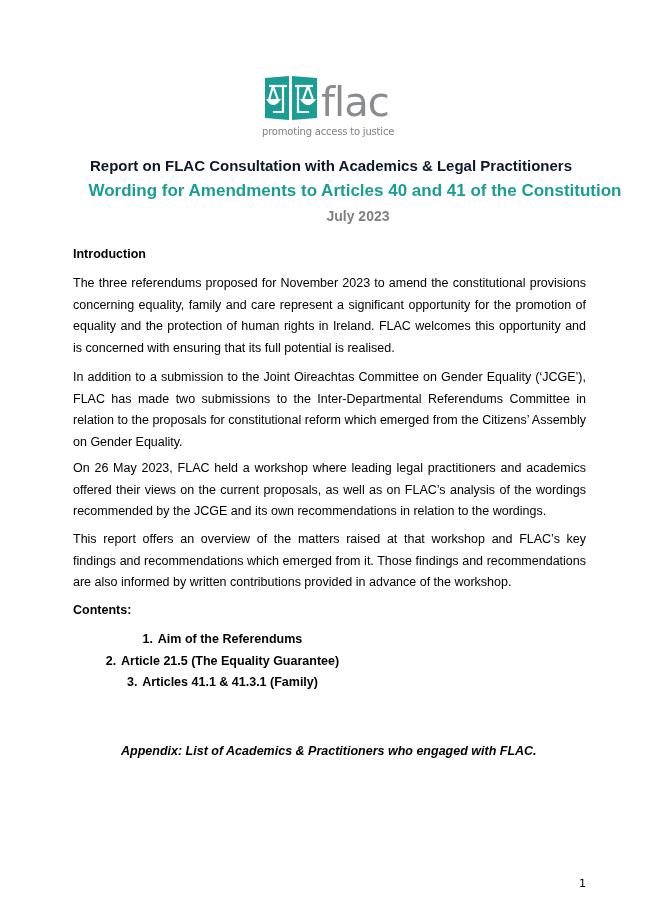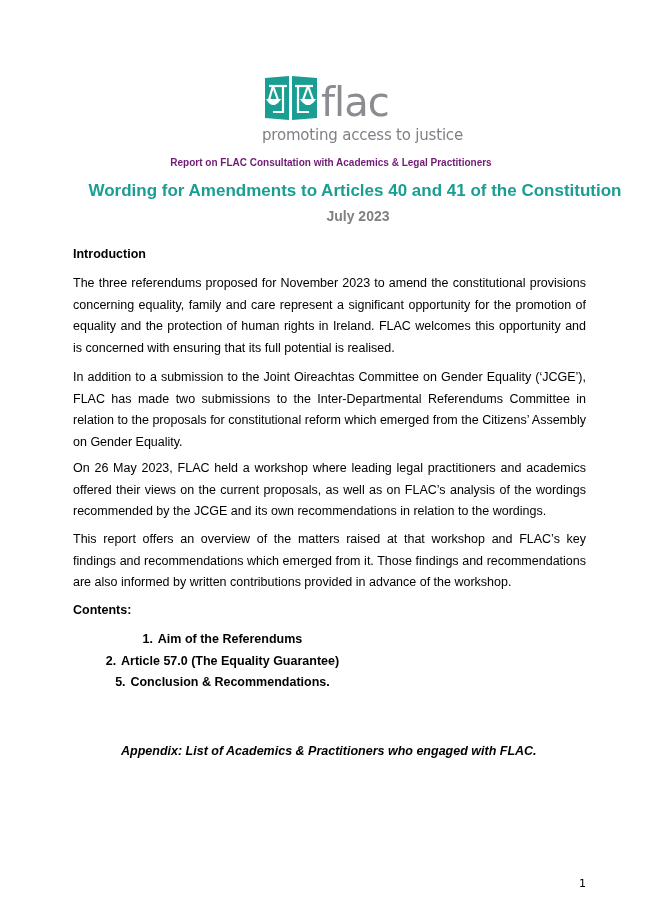--- a/index.html
+++ b/index.html
@@ -1,22 +1,22 @@
 <!DOCTYPE html>
 <html><head>
 <meta charset="utf-8">
 <style>
   html, body { margin:0; padding:0; background:#ffffff; }
   body { width:662px; height:909px; position:relative; overflow:hidden; font-family:"Liberation Sans", sans-serif; color:#000; }
   .logo { position:absolute; left:265px; top:76px; width:140px; height:70px; }
   .logo-mark { position:absolute; left:0; top:0; width:52px; height:44px; }
   .logo-word { position:absolute; left:56px; top:4px; font-size:40px; color:#8a8c91; font-family:"DejaVu Sans", sans-serif; letter-spacing:-1px; line-height:44px; }
-  .logo-tag { position:absolute; left:-3px; top:50px; font-size:15px; color:#7f8186; font-family:"DejaVu Sans", sans-serif; white-space:nowrap; letter-spacing:-0.2px; }
+  .logo-tag { position:absolute; left:-3px; top:50px; font-size:10px; color:#7f8186; font-family:"DejaVu Sans", sans-serif; white-space:nowrap; letter-spacing:-0.2px; }
   .center { position:absolute; left:0; width:662px; text-align:center; font-weight:bold; }
-  .report-title { top:157px; font-size:10px; color:#701a75; }
+  .report-title { top:157px; font-size:15px; color:#0f172a; }
   .main-title { top:181px; font-size:17px; color:#1a9e93;margin-left:24px; }
   .date { top:208px; font-size:14px; color:#808080;padding-left:27px; }
   .content { position:absolute; left:73px; width:513px; font-size:12.5px; line-height:21.5px; }
   .h { font-weight:bold; }
   p { margin:0; text-align:justify; }
   .contents-list { position:absolute; left:101px; top:629px; font-size:12.5px; font-weight:bold; }
   .contents-list .item { height:21.7px; line-height:21.7px; white-space:nowrap;text-align:center; }
   .contents-list .num { display:inline-block; width:20px; }
   .appendix { position:absolute; left:121px; top:744px; font-size:12.5px; font-weight:bold; font-style:italic; white-space:nowrap; }
   .page-num { position:absolute; left:579px; top:877px; font-size:11px; font-family:"DejaVu Sans", sans-serif; }
@@ -65,19 +65,19 @@
 <div class="content" style="top:529px;">
   <p>This report offers an overview of the matters raised at that workshop and FLAC’s key findings and recommendations which emerged from it. Those findings and recommendations are also informed by written contributions provided in advance of the workshop.</p>
 </div>
 
 <div class="content" style="top:600px;">
   <span class="h">Contents:</span>
 </div>
 
 <div class="contents-list">
   <div class="item"><span class="num">1.</span><span>Aim of the Referendums</span></div>
-  <div class="item"><span class="num">2.</span><span>Article 57.0 (The Equality Guarantee)</span></div>
-  <div class="item"><span class="num">5.</span><span>Conclusion &amp; Recommendations.</span></div>
+  <div class="item"><span class="num">2.</span><span>Article 21.5 (The Equality Guarantee)</span></div>
+  <div class="item"><span class="num">3.</span><span>Articles 41.1 &amp; 41.3.1 (Family)</span></div>
 </div>
 
 <div class="appendix">Appendix: List of Academics &amp; Practitioners who engaged with FLAC.</div>
 
 <div class="page-num">1</div>
 
 </body></html>

